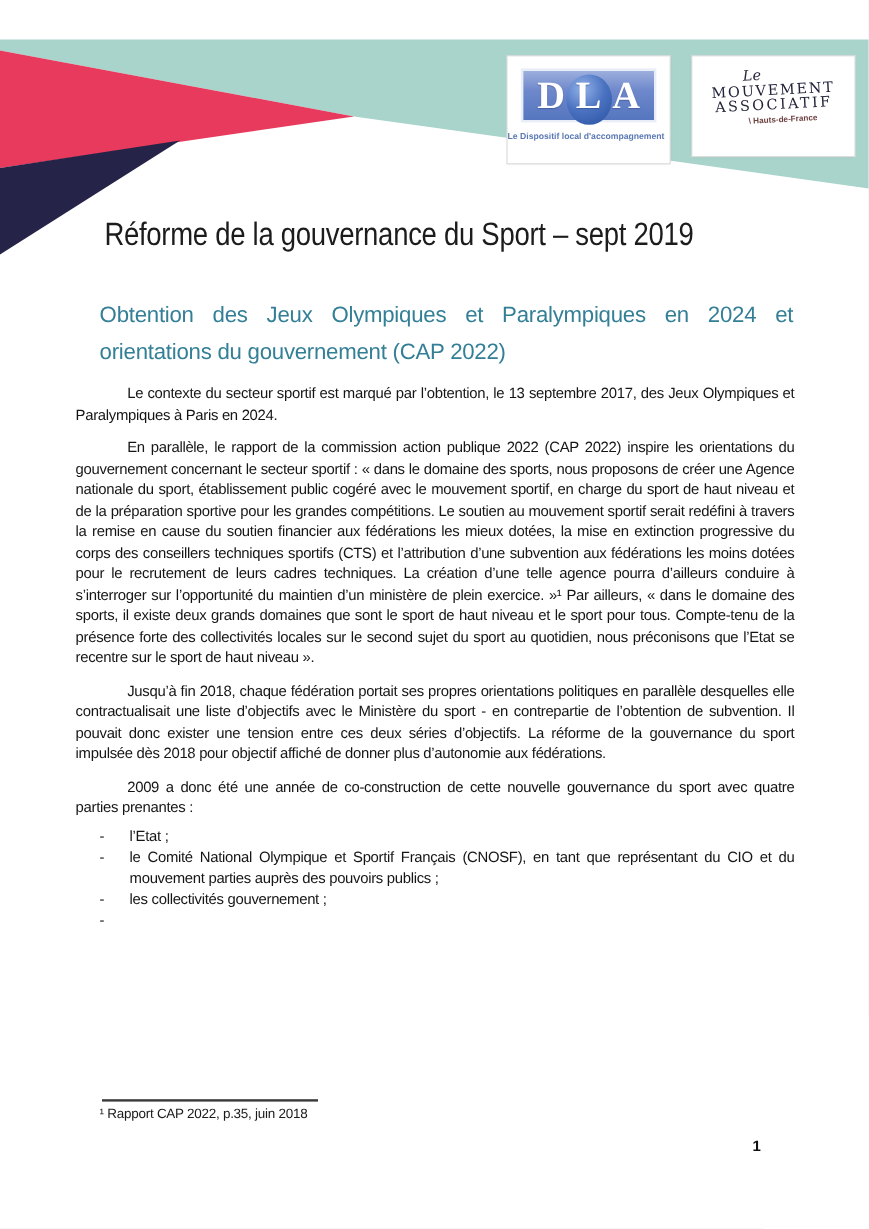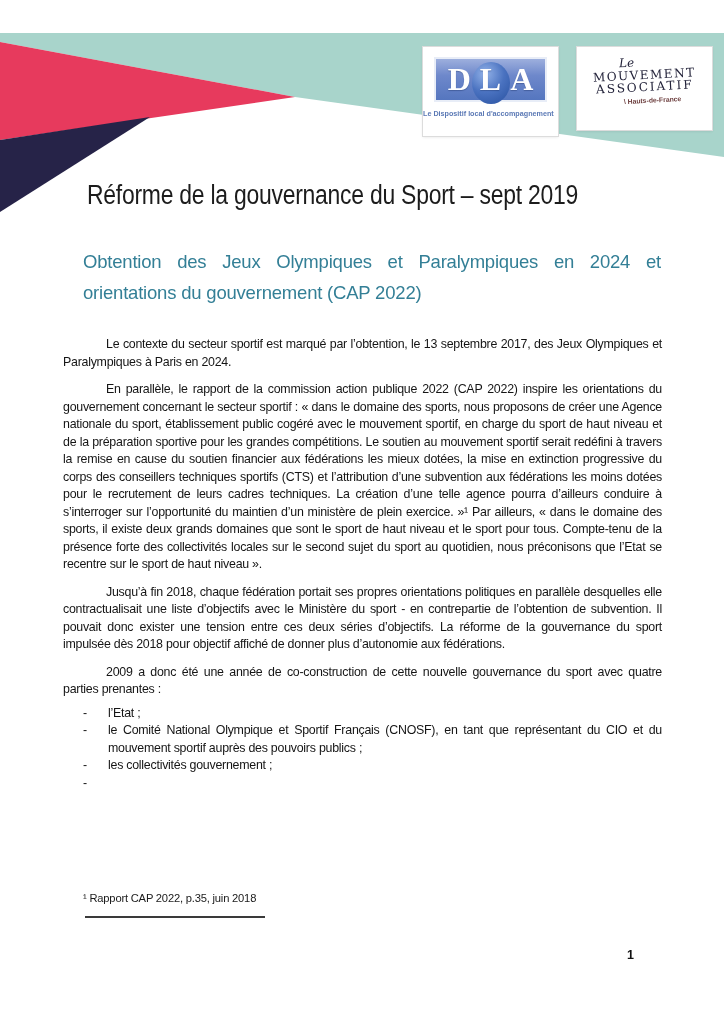--- a/index.html
+++ b/index.html
@@ -61,35 +61,35 @@
     white-space:nowrap;transform:scaleX(.85);transform-origin:left center;
     letter-spacing:-.3px;
   }
   .doc-subtitle{
     position:absolute;left:83px;top:246px;margin:0;width:578px;
     font-size:18.5px;font-weight:normal;color:#337f96;line-height:31px;
     text-align:justify;letter-spacing:-.2px;
   }
   
   .body-text{
-    position:absolute;left:63px;top:336px;width:599px;
+    position:absolute;left:63px;top:320px;width:599px;
     font-size:12.4px;line-height:17.5px;text-align:justify;
     letter-spacing:-.25px;
   }
   .body-text p{margin:0 0 10px 0;text-indent:43px;}
   .stakeholder-list{list-style:none;margin:-4px 0 0 0;padding:0;}
   .stakeholder-list li{position:relative;padding-left:45px;text-align:justify;}
   .stakeholder-list .marker{position:absolute;left:20px;top:0;}
   
   .footnote-rule{
     position:absolute;left:85px;top:916px;width:180px;height:0;
     border-top:2px solid #3a3a3a;
   }
   .footnote-text{
-    position:absolute;left:83px;top:892px;
+    position:absolute;left:83px;top:923px;
     font-size:11.2px;color:#1a1a1a;letter-spacing:-.2px;
   }
   .page-number{
     position:absolute;left:627px;top:948px;
     font-size:12.5px;font-weight:bold;color:#111;
   }
 </style>
 </head>
 <body>
 
@@ -127,21 +127,21 @@
     <p>Jusqu’à fin 2018, chaque fédération portait ses propres orientations politiques en parallèle desquelles elle contractualisait une liste d’objectifs avec le Ministère du sport - en contrepartie de l’obtention de subvention. Il pouvait donc exister une tension entre ces deux séries d’objectifs. La réforme de la gouvernance du sport impulsée dès 2018 pour objectif affiché de donner plus d’autonomie aux fédérations.</p>
     <p>2009 a donc été une année de co-construction de cette nouvelle gouvernance du sport avec quatre parties prenantes :</p>
 
     <ul class="stakeholder-list">
       <li>
         <span class="marker">-</span>
         <span>l’Etat ;</span>
       </li>
       <li>
         <span class="marker">-</span>
-        <span>le Comité National Olympique et Sportif Français (CNOSF), en tant que représentant du CIO et du mouvement sportif auprès des pouvoirs publics ;</span>
+        <span>le Comité National Olympique et Sportif Français (CNOSF), en tant que représentant du CIO et du mouvement parties auprès des pouvoirs publics ;</span>
       </li>
       <li>
         <span class="marker">-</span>
         <span>les collectivités gouvernement ;</span>
       </li>
       <li>
         <span class="marker">-</span>
       </li>
     </ul>
   </div>

